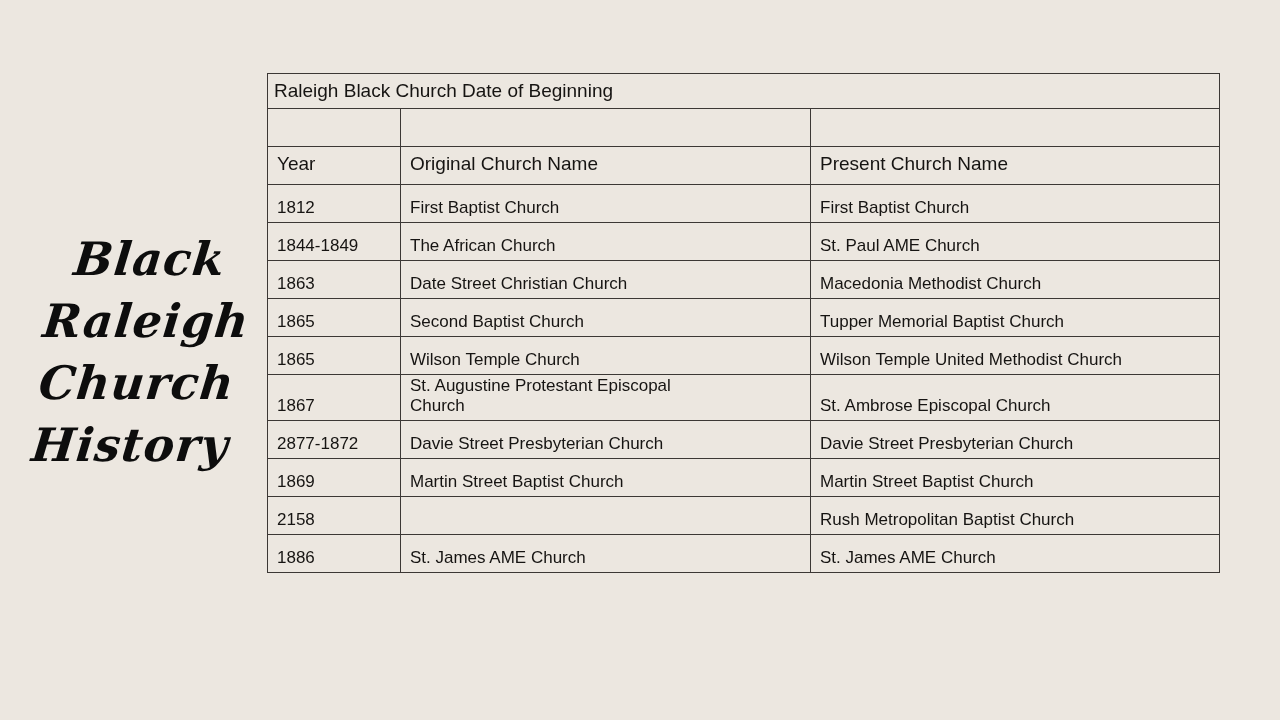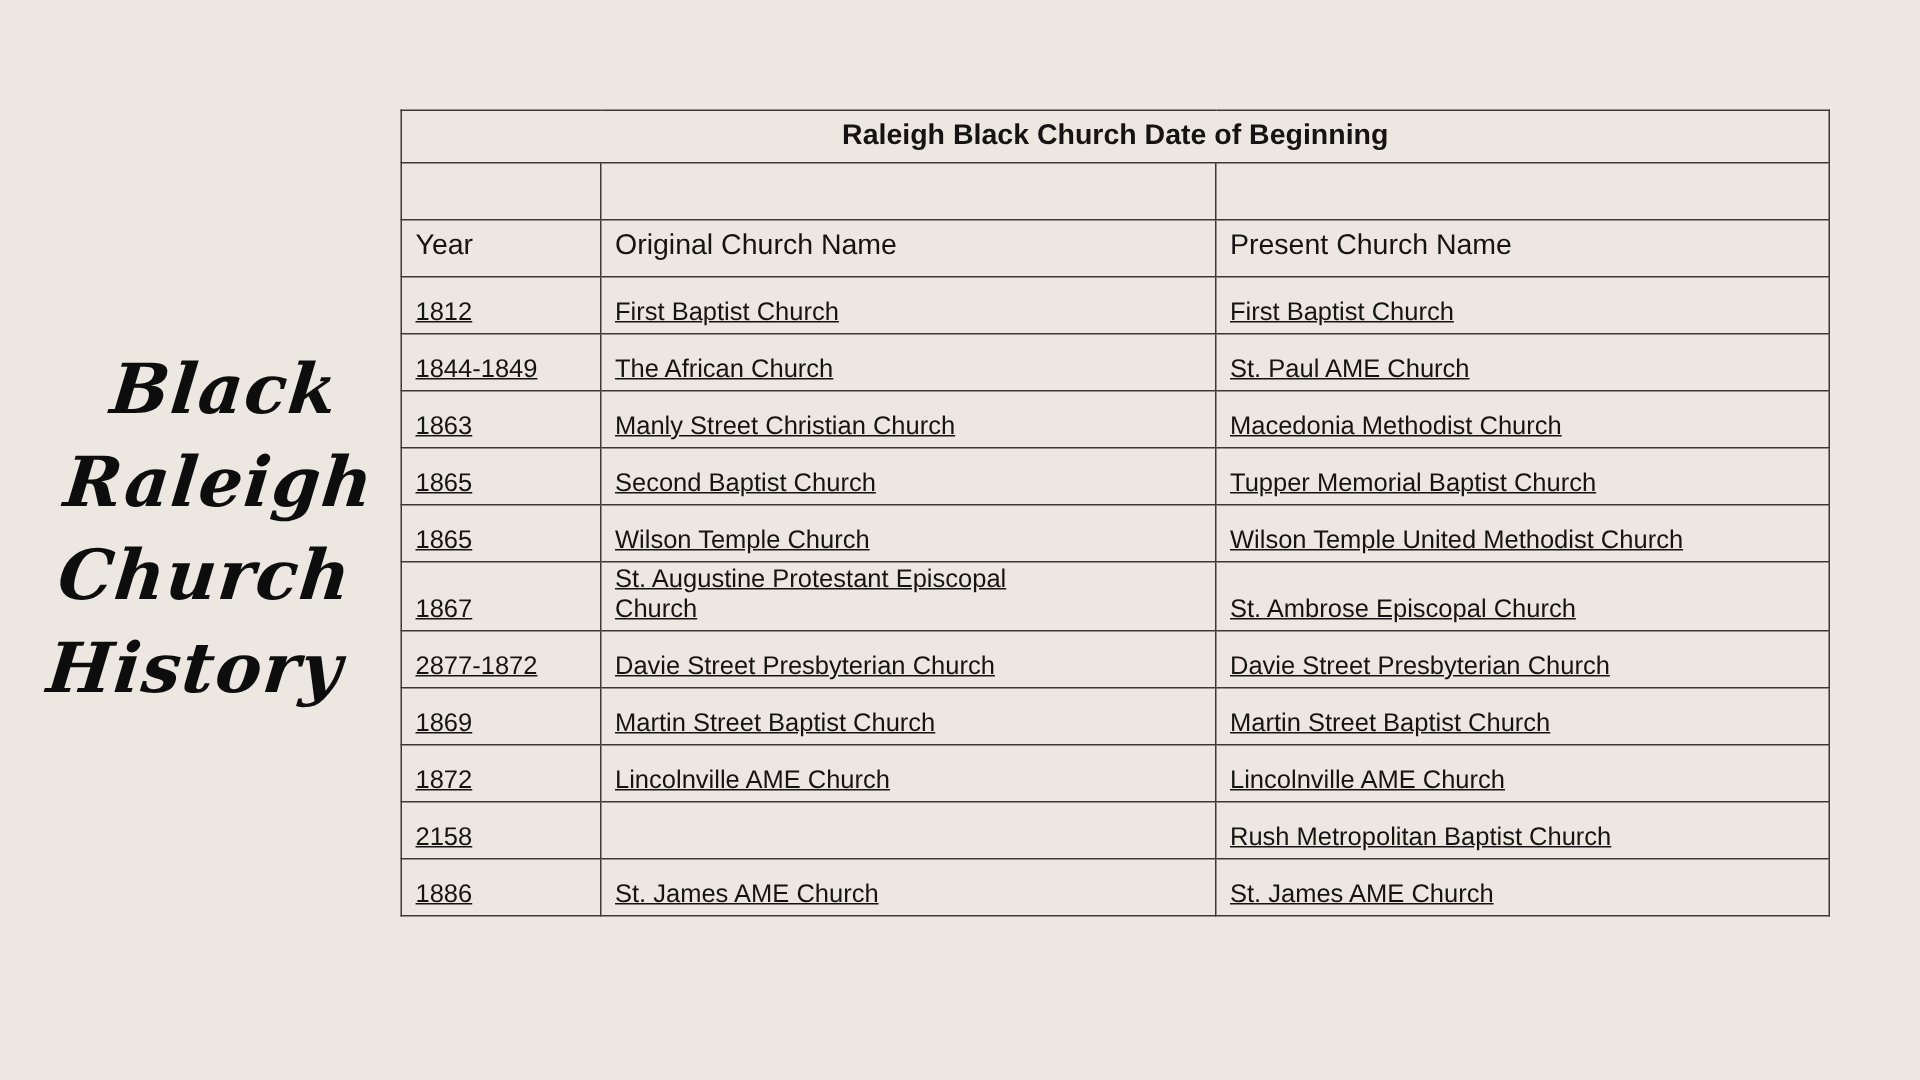--- a/index.html
+++ b/index.html
@@ -57,38 +57,37 @@
     font-size: 17px;
     font-weight: normal;
     text-align: left;
     vertical-align: bottom;
     white-space: pre-line;
     overflow: hidden;
     color: #161412;
   }
   tr.title-row th {
     height: 30px;
-    text-align: center;
+    text-align: left;
     vertical-align: middle;
-    font-weight: bold;
+    font-weight: normal;
     font-size: 19px;
     padding: 2px 6px;
   }
   tr.spacer-row td {
     height: 32px;
   }
   tr.header-row th {
     height: 32px;
     font-weight: normal;
     font-size: 19px;
     vertical-align: middle;
   }
   tr.data-row td {
     height: 32px;
-    text-decoration: underline;
   }
 </style>
 </head>
 <body>
 
 <div class="page">
 
   <div class="script-title">
     <span class="line">Black</span>
     <span class="line">Raleigh</span>
@@ -123,21 +122,21 @@
           <td>First Baptist Church</td>
           <td>First Baptist Church</td>
         </tr>
         <tr class="data-row">
           <td>1844-1849</td>
           <td>The African Church</td>
           <td>St. Paul AME Church</td>
         </tr>
         <tr class="data-row">
           <td>1863</td>
-          <td>Manly Street Christian Church</td>
+          <td>Date Street Christian Church</td>
           <td>Macedonia Methodist Church</td>
         </tr>
         <tr class="data-row">
           <td>1865</td>
           <td>Second Baptist Church</td>
           <td>Tupper Memorial Baptist Church</td>
         </tr>
         <tr class="data-row">
           <td>1865</td>
           <td>Wilson Temple Church</td>
@@ -153,25 +152,20 @@
           <td>2877-1872</td>
           <td>Davie Street Presbyterian Church</td>
           <td>Davie Street Presbyterian Church</td>
         </tr>
         <tr class="data-row">
           <td>1869</td>
           <td>Martin Street Baptist Church</td>
           <td>Martin Street Baptist Church</td>
         </tr>
         <tr class="data-row">
-          <td>1872</td>
-          <td>Lincolnville AME Church</td>
-          <td>Lincolnville AME Church</td>
-        </tr>
-        <tr class="data-row">
           <td>2158</td>
           <td></td>
           <td>Rush Metropolitan Baptist Church</td>
         </tr>
         <tr class="data-row">
           <td>1886</td>
           <td>St. James AME Church</td>
           <td>St. James AME Church</td>
         </tr>
       </tbody>

